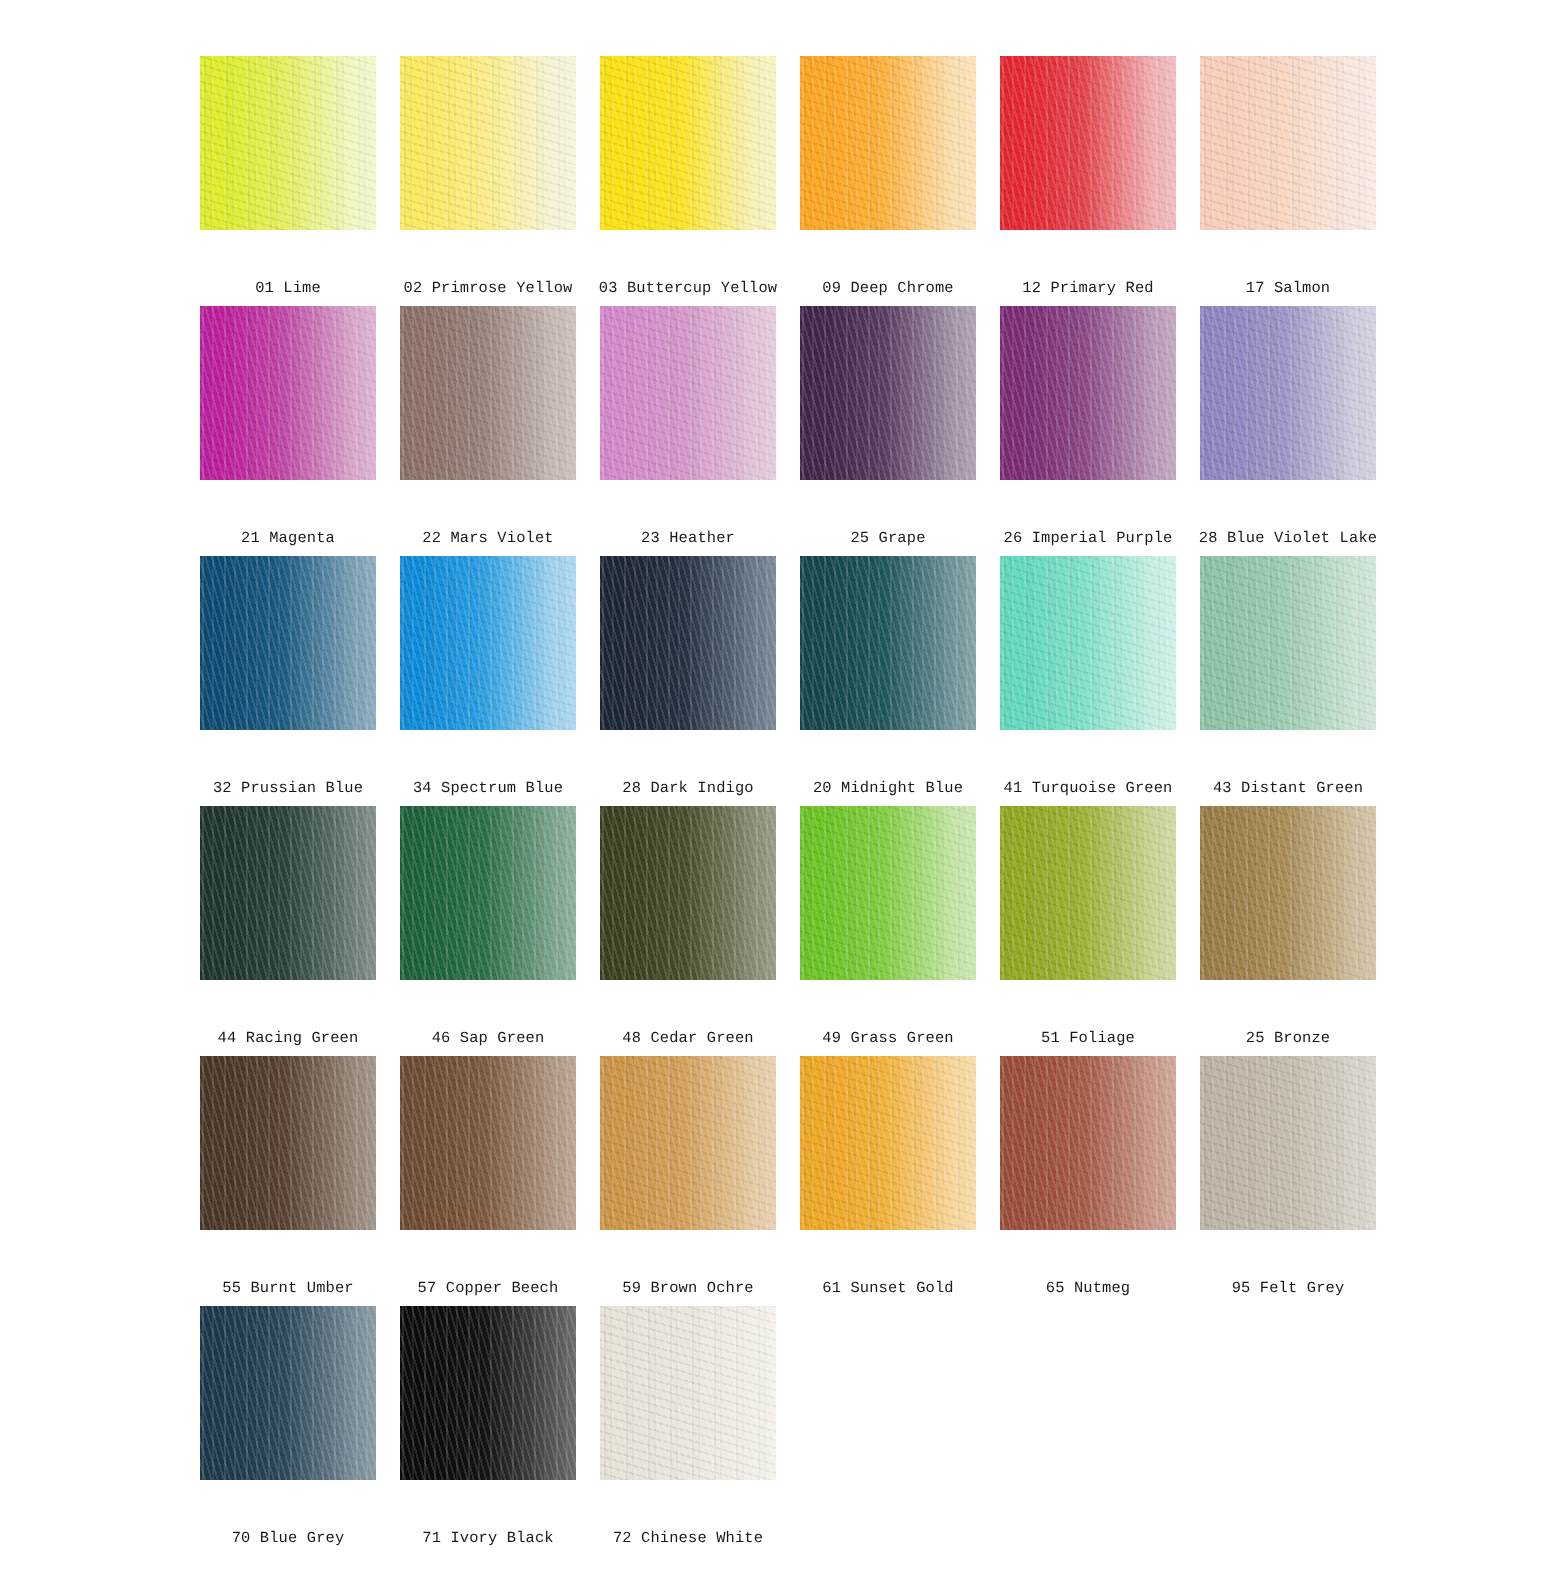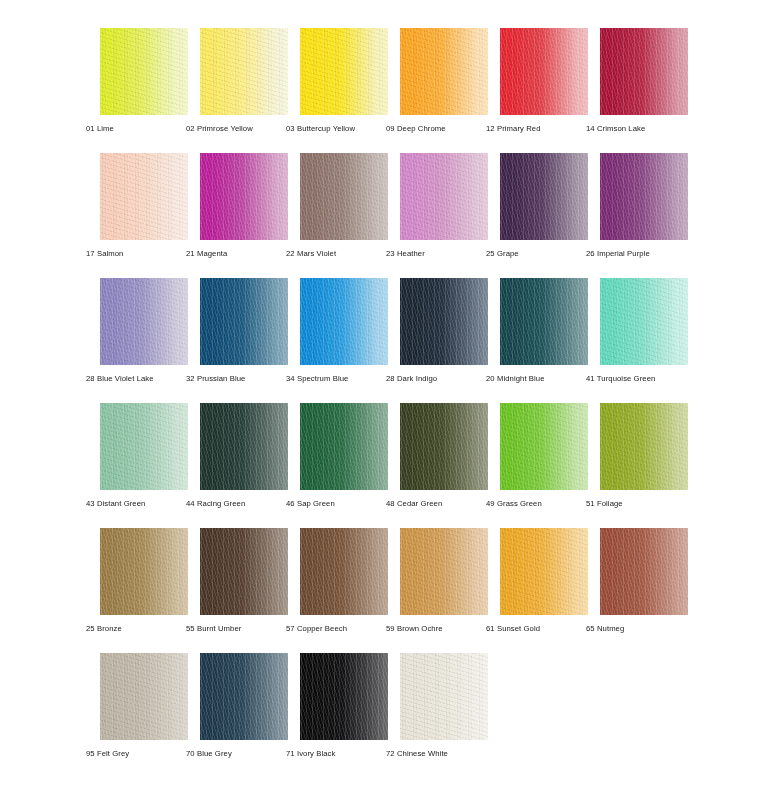--- a/index.html
+++ b/index.html
@@ -111,23 +111,23 @@
       rgba(255,255,255,0.10) 74%,
       rgba(255,255,255,0.22) 92%,
       rgba(255,255,255,0.30) 100%);
     pointer-events: none;
   }
 
   .swatch-label {
     position: absolute;
     left: -14px;
     right: -14px;
-    top: 96px;
-    text-align: left;
-    font-family: Liberation Sans, sans-serif;
+    top: 112px;
+    text-align: center;
+    font-family: Liberation Mono, monospace;
     font-size: 7.7px;
     line-height: 10px;
     letter-spacing: 0.08px;
     color: #1a1a1a;
     white-space: nowrap;
   }
 </style>
 </head>
 <body>
 
@@ -173,29 +173,20 @@
         <div class="swatch-chip">
           <div class="chip-base" style="background: linear-gradient(90deg, rgb(229, 38, 48) 0%, rgb(229, 38, 48) 14%, rgb(227, 65, 73) 46%, rgb(237, 160, 164) 88%, rgb(237, 160, 164) 100%);"></div>
           <div class="chip-grain"></div>
           <div class="chip-tooth"></div>
           <div class="chip-fade"></div>
         </div>
         <div class="swatch-label">12 Primary Red</div>
       </div>
       <div class="swatch-cell">
         <div class="swatch-chip">
-          <div class="chip-base" style="background: linear-gradient(90deg, rgb(170, 19, 54) 0%, rgb(170, 19, 54) 14%, rgb(185, 39, 70) 46%, rgb(207, 123, 142) 88%, rgb(207, 123, 142) 100%);"></div>
-          <div class="chip-grain"></div>
-          <div class="chip-tooth"></div>
-          <div class="chip-fade"></div>
-        </div>
-        <div class="swatch-label">14 Crimson Lake</div>
-      </div>
-      <div class="swatch-cell">
-        <div class="swatch-chip">
           <div class="chip-base" style="background: linear-gradient(90deg, rgb(248, 205, 185) 0%, rgb(248, 205, 185) 14%, rgb(249, 214, 195) 46%, rgb(247, 227, 216) 88%, rgb(247, 227, 216) 100%);"></div>
           <div class="chip-grain"></div>
           <div class="chip-tooth"></div>
           <div class="chip-fade"></div>
         </div>
         <div class="swatch-label">17 Salmon</div>
       </div>
       <div class="swatch-cell">
         <div class="swatch-chip">
           <div class="chip-base" style="background: linear-gradient(90deg, rgb(187, 31, 154) 0%, rgb(187, 31, 154) 14%, rgb(191, 70, 165) 46%, rgb(207, 147, 191) 88%, rgb(207, 147, 191) 100%);"></div>

